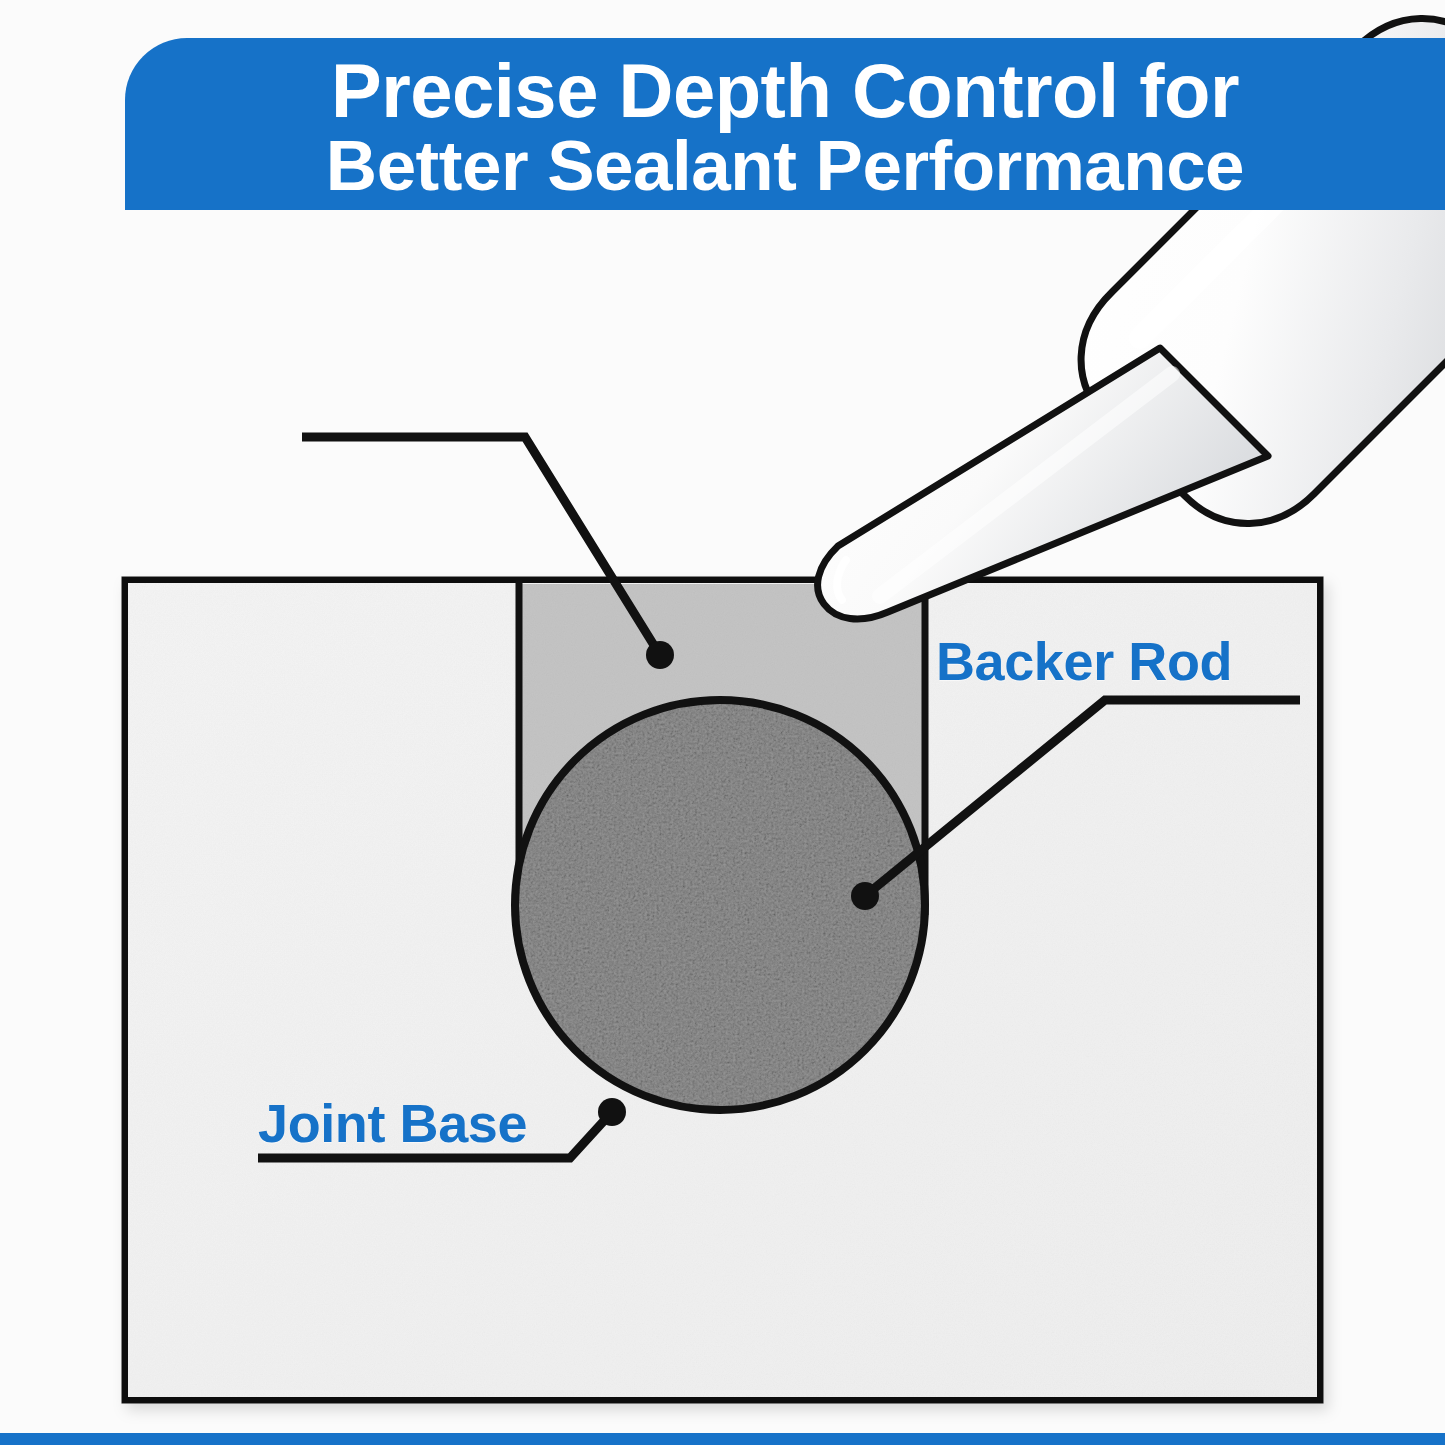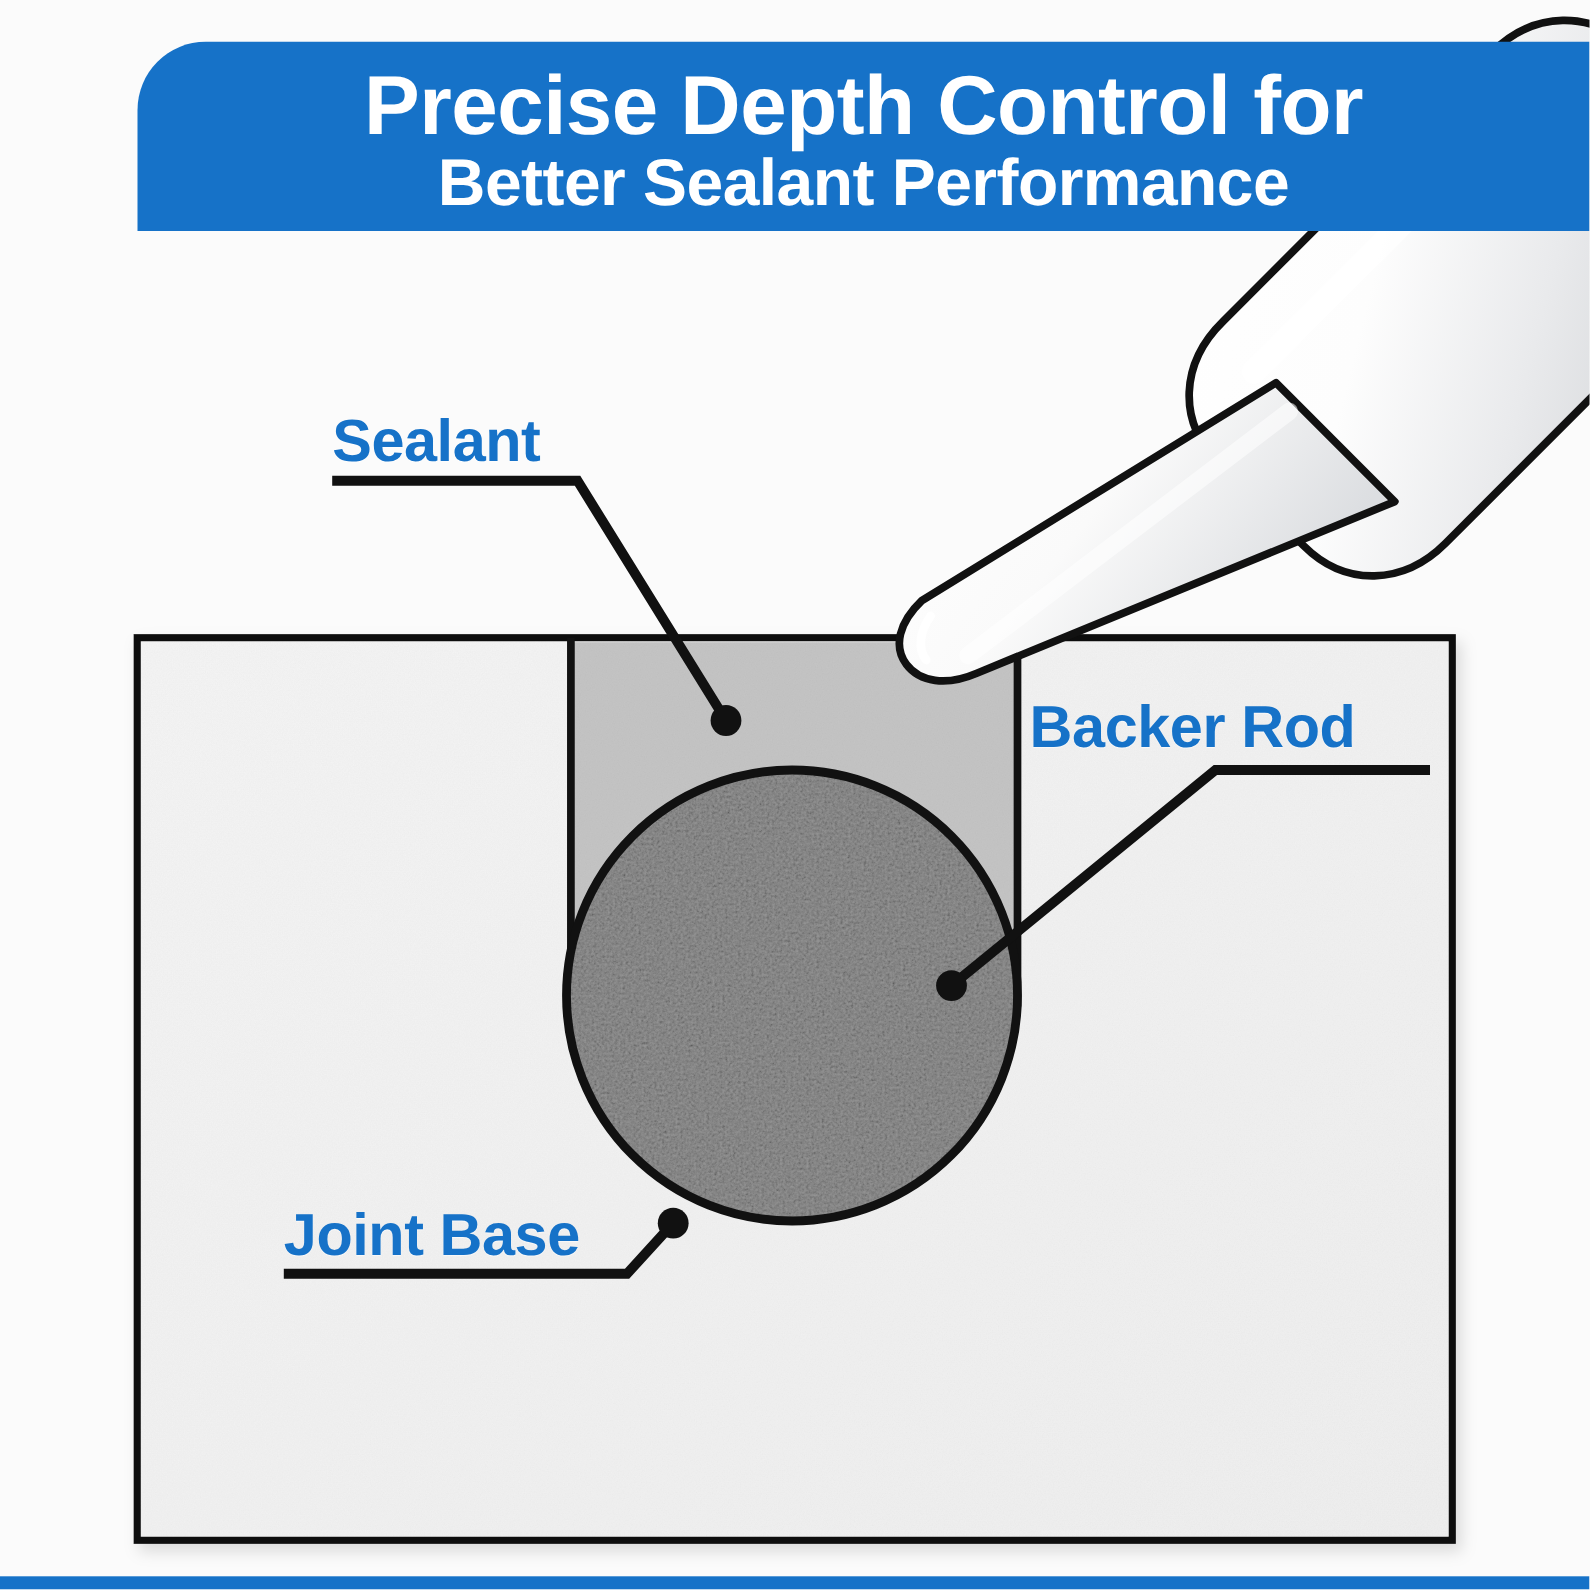--- a/index.html
+++ b/index.html
@@ -29,21 +29,21 @@
   .banner .line{
     color:#ffffff;
     font-size:76px;
     font-weight:bold;
     line-height:1.02;
     letter-spacing:-0.5px;
     white-space:nowrap;
     text-align:center;
     width:100%;
   }
-  .banner .line.l2{font-size:60px;}
+  .banner .line.l2{font-size:71px;}
 
   
   .callout{
     position:absolute;
     color:var(--brand,#1672C8);
     font-size:54px;
     font-weight:bold;
     letter-spacing:-0.4px;
     white-space:nowrap;
     z-index:7;
@@ -183,21 +183,20 @@
         <circle cx="612" cy="1112" r="14" stroke="none"></circle>
       </g>
     </g>
   </svg>
 
   <div class="banner">
     <div class="line l1">Precise Depth Control for</div>
     <div class="line l2">Better Sealant Performance</div>
   </div>
 
-  <div class="callout" id="label-sealant">Sealant</div>
 
   <div class="callout" id="label-backer">Backer Rod</div>
 
   <div class="callout" id="label-joint">Joint Base</div>
 
   <div class="bottom-bar"></div>
 
 </div>
 
 </body></html>

